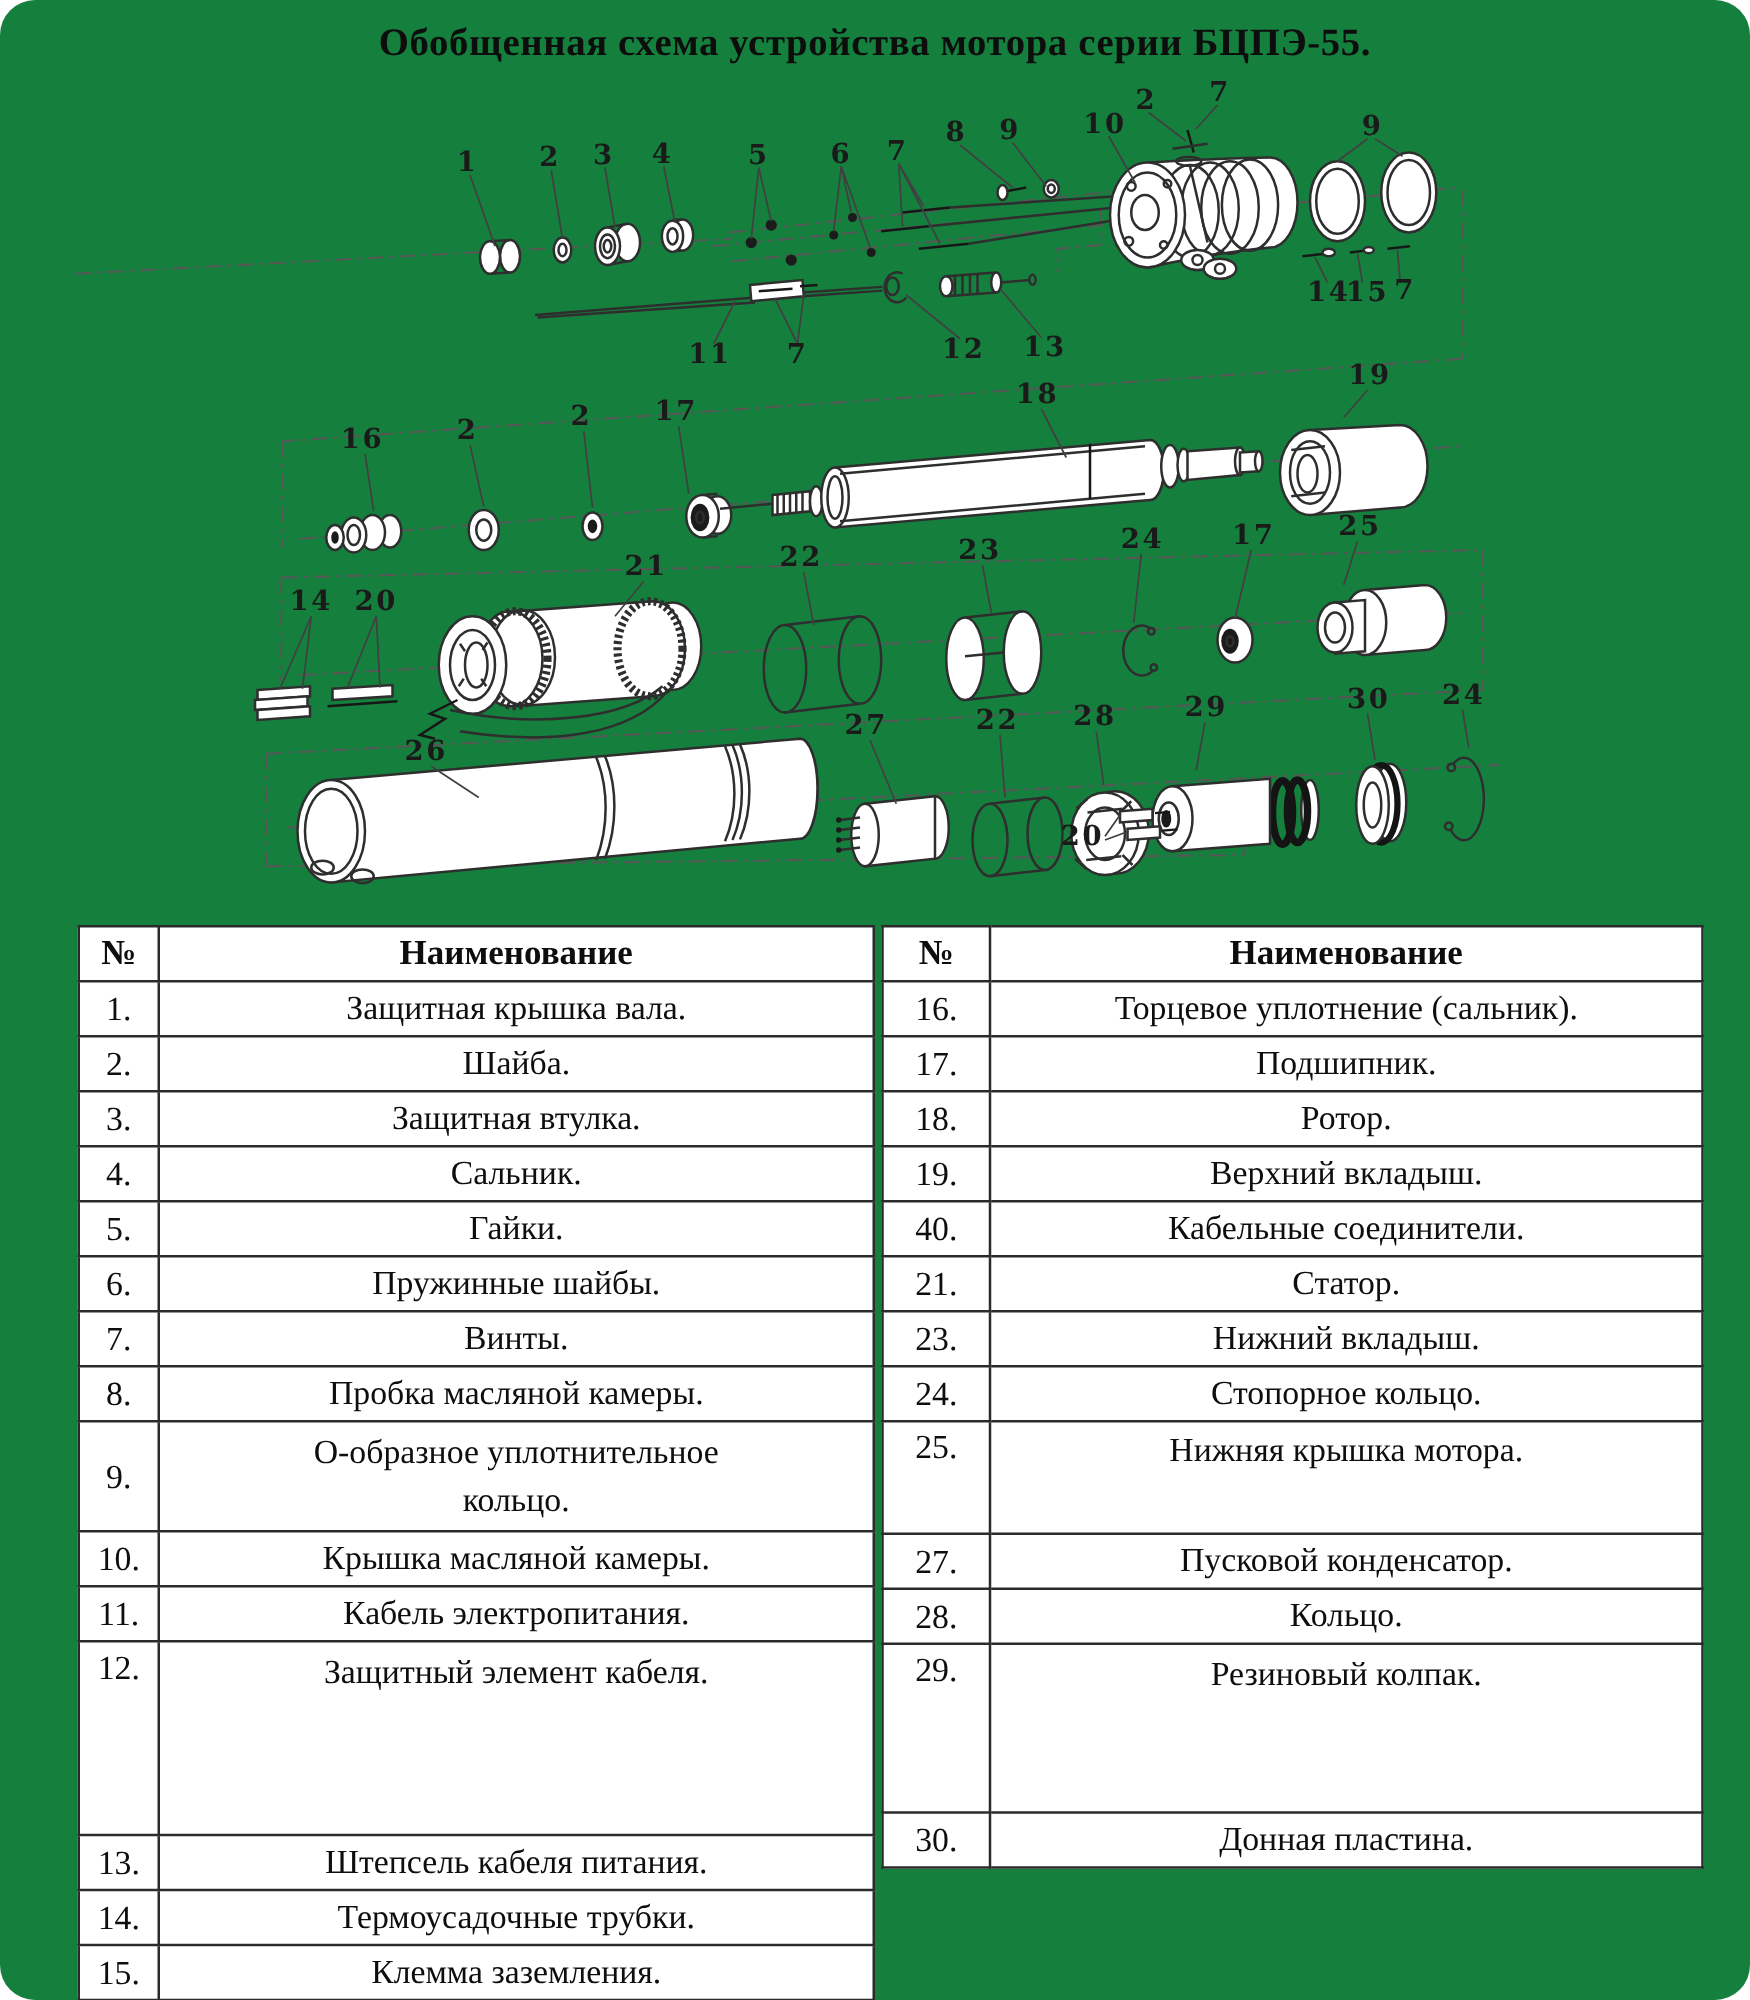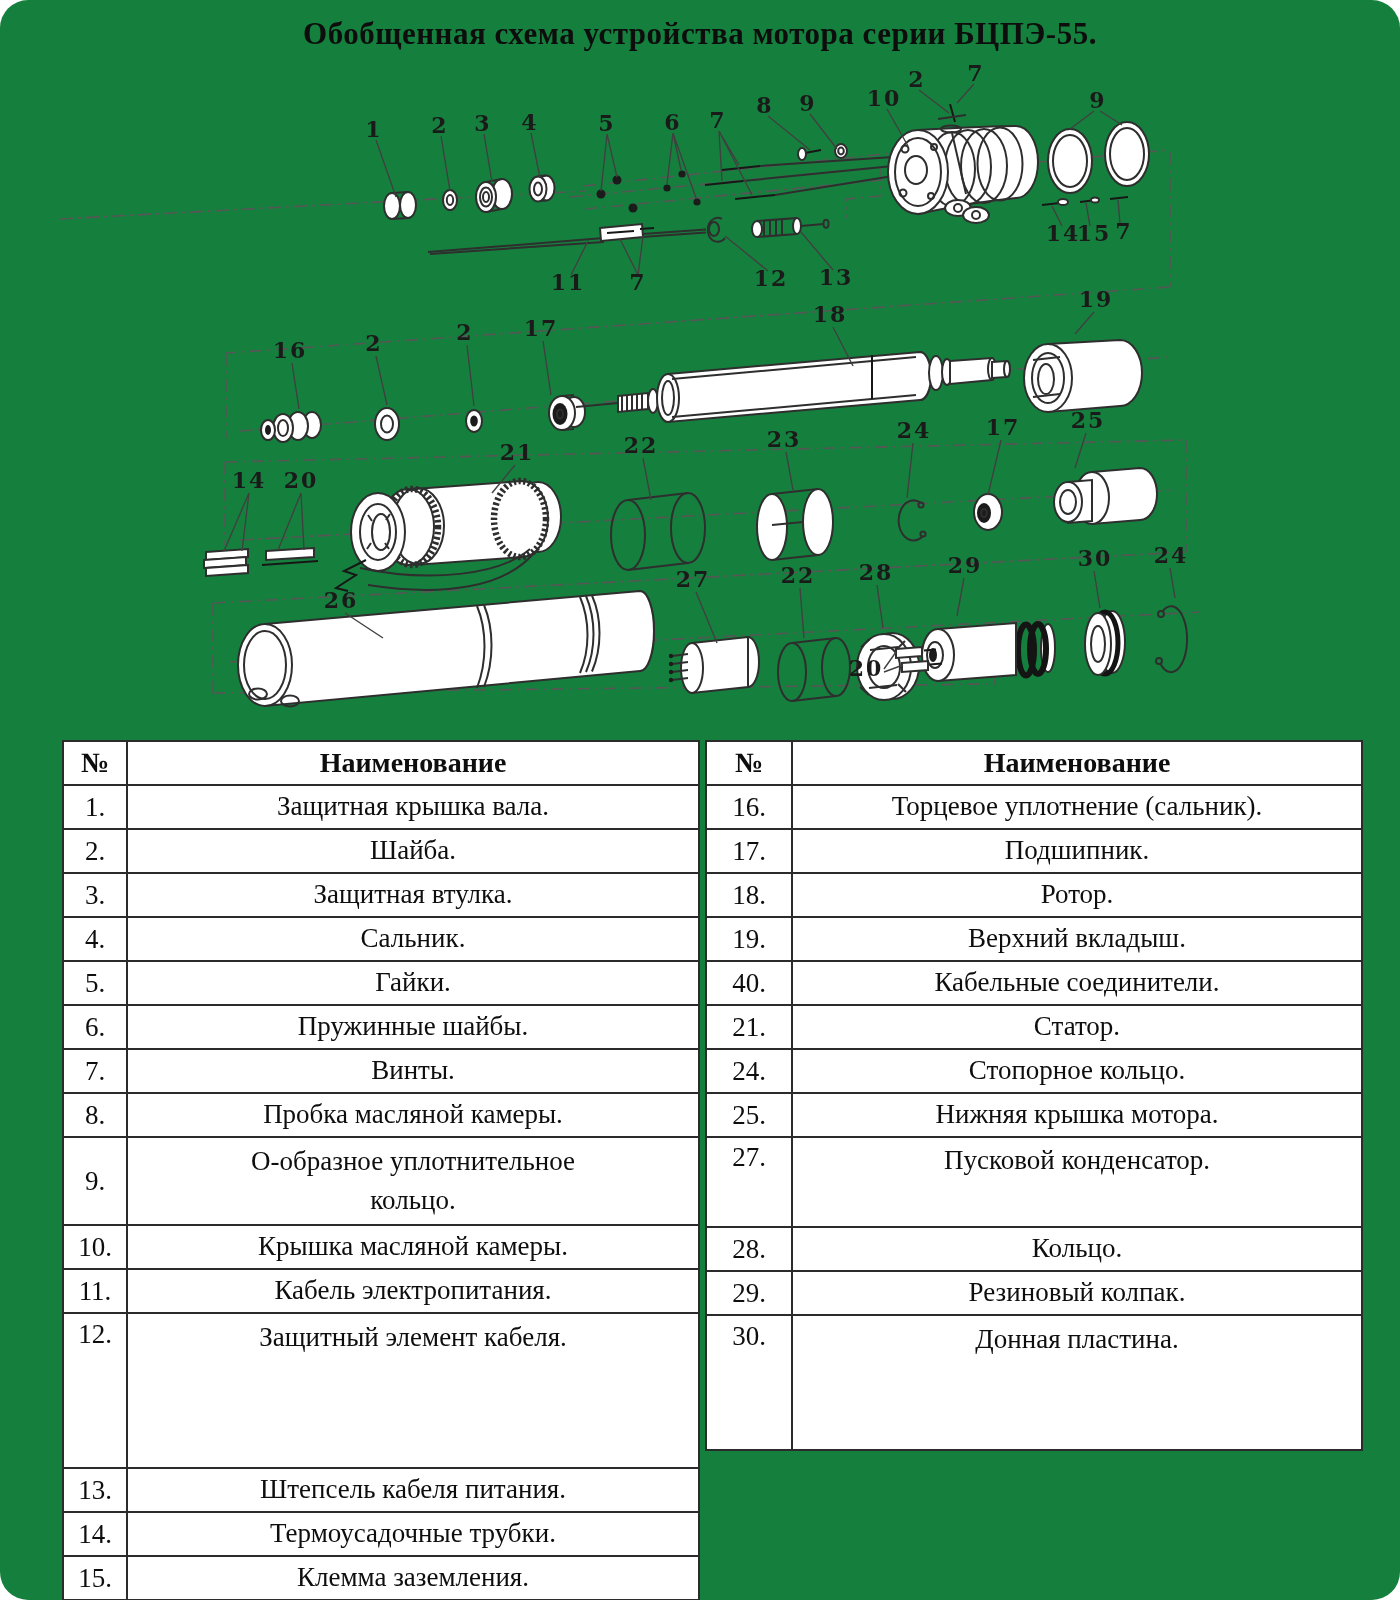--- a/index.html
+++ b/index.html
@@ -554,20 +554,26 @@
               <div>Кабельные соединители.</div>
             </td>
           </tr>
           <tr>
             <td class="num-cell">21.</td>
             <td class="name-cell">
               <div>Статор.</div>
             </td>
           </tr>
           <tr>
+            <td class="num-cell">23.</td>
+            <td class="name-cell">
+              <div>Нижний вкладыш.</div>
+            </td>
+          </tr>
+          <tr>
             <td class="num-cell">24.</td>
             <td class="name-cell">
               <div>Стопорное кольцо.</div>
             </td>
           </tr>
           <tr>
             <td class="num-cell">25.</td>
             <td class="name-cell">
               <div>Нижняя крышка мотора.</div>
             </td>

